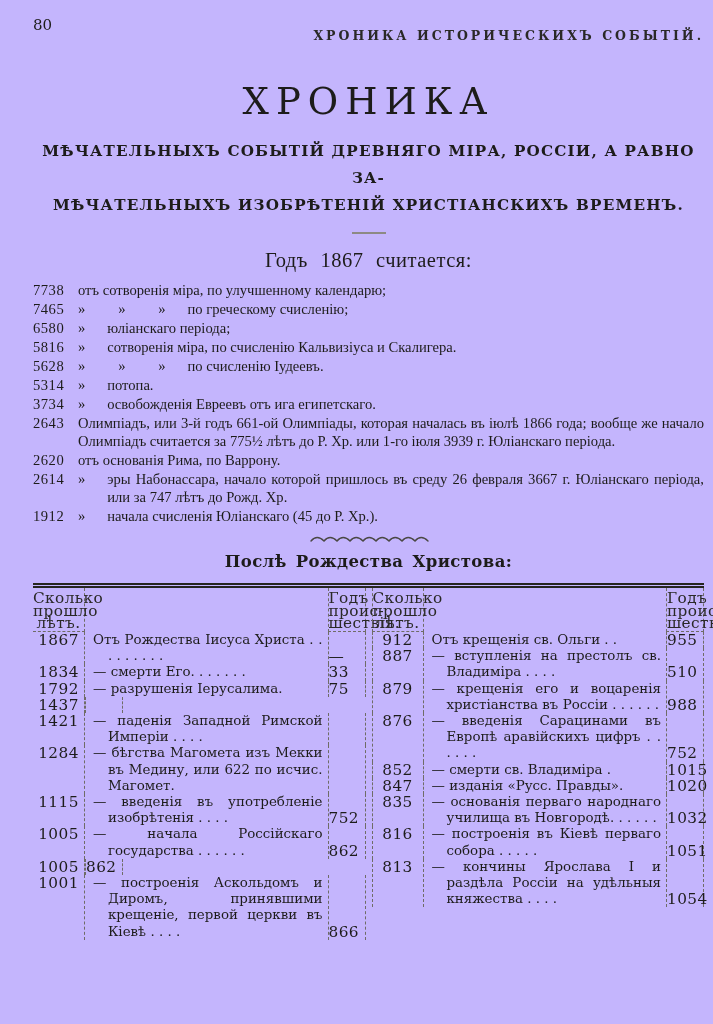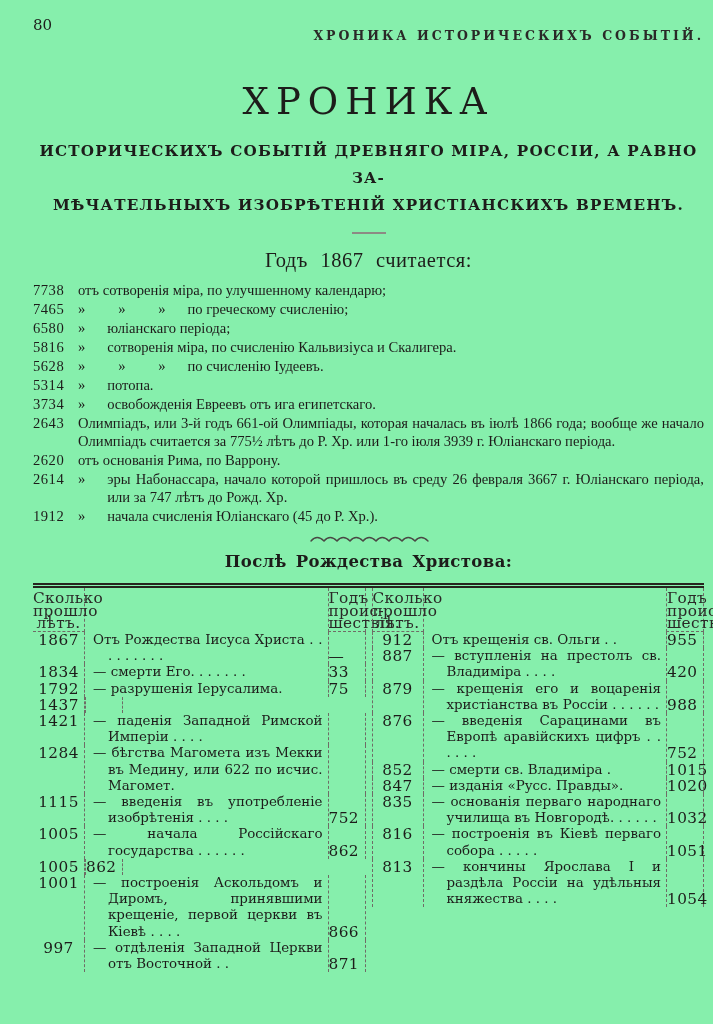--- a/index.html
+++ b/index.html
@@ -1,20 +1,20 @@
 <!DOCTYPE html>
 <html><head>
 <meta charset="utf-8">
 <style>
   html,body{margin:0;padding:0;background:#e8e6e1;}
   .page{
     position:relative;
     width:713px;height:1024px;
     margin:0 auto;
-    background:#86efac;
+    background:#c4b5fd;
     color:#1d1c1a;
     font-family:"DejaVu Serif","Liberation Serif",serif;
     box-sizing:border-box;
     padding:16px 9px 0 33px;
     overflow:hidden;
   }
   
   .head-row{position:relative;height:20px;}
   .page-num{position:absolute;left:0;top:0;font-size:15px;}
   .running-header{
@@ -77,21 +77,21 @@
 <div class="page">
 
   <div class="head-row">
     <span class="page-num">80</span>
     <span class="running-header">ХРОНИКА ИСТОРИЧЕСКИХЪ СОБЫТІЙ.</span>
   </div>
 
   <div class="main-title">ХРОНИКА</div>
 
   <div class="subtitle">
-    <div>ИСТОРИЧЕСКИХЪ СОБЫТІЙ ДРЕВНЯГО МІРА, РОССІИ, А РАВНО ЗА-</div>
+    <div>МѢЧАТЕЛЬНЫХЪ СОБЫТІЙ ДРЕВНЯГО МІРА, РОССІИ, А РАВНО ЗА-</div>
     <div>МѢЧАТЕЛЬНЫХЪ ИЗОБРѢТЕНІЙ ХРИСТІАНСКИХЪ ВРЕМЕНЪ.</div>
   </div>
 
   <div class="ornament"></div>
 
   <div class="era-heading">Годъ 1867 считается:</div>
 
   <div class="era-list">
 
       <div class="era-item">
@@ -270,29 +270,20 @@
           <div class="t-row">
             <div class="c-elapsed">1001</div>
             <div class="c-desc">
               <span class="ev">— построенія Аскольдомъ и Диромъ, принявшими крещеніе, первой церкви въ Кіевѣ . . . .</span>
             </div>
             <div class="c-year">
               <span>866</span>
             </div>
           </div>
 
-          <div class="t-row">
-            <div class="c-elapsed">997</div>
-            <div class="c-desc">
-              <span class="ev">— отдѣленія Западной Церкви отъ Восточной . .</span>
-            </div>
-            <div class="c-year">
-              <span>871</span>
-            </div>
-          </div>
         </div>
     </div>
 
     <div class="half half-right">
       <div class="t-head">
         <div class="c-elapsed h-cell">Сколько
 прошло
 лѣтъ.</div>
         <div class="c-desc"></div>
         <div class="c-year h-cell" style="justify-content:flex-start;">Годъ
@@ -310,21 +301,21 @@
               <span>955</span>
             </div>
           </div>
 
           <div class="t-row">
             <div class="c-elapsed">887</div>
             <div class="c-desc">
               <span class="ev">— вступленія на престолъ св. Владиміра . . . .</span>
             </div>
             <div class="c-year">
-              <span>420</span>
+              <span>510</span>
             </div>
           </div>
 
           <div class="t-row">
             <div class="c-elapsed">879</div>
             <div class="c-desc">
               <span class="ev">— крещенія его и воцаренія христіанства въ Россіи . . . . . .</span>
             </div>
             <div class="c-year">
               <span>988</span>

